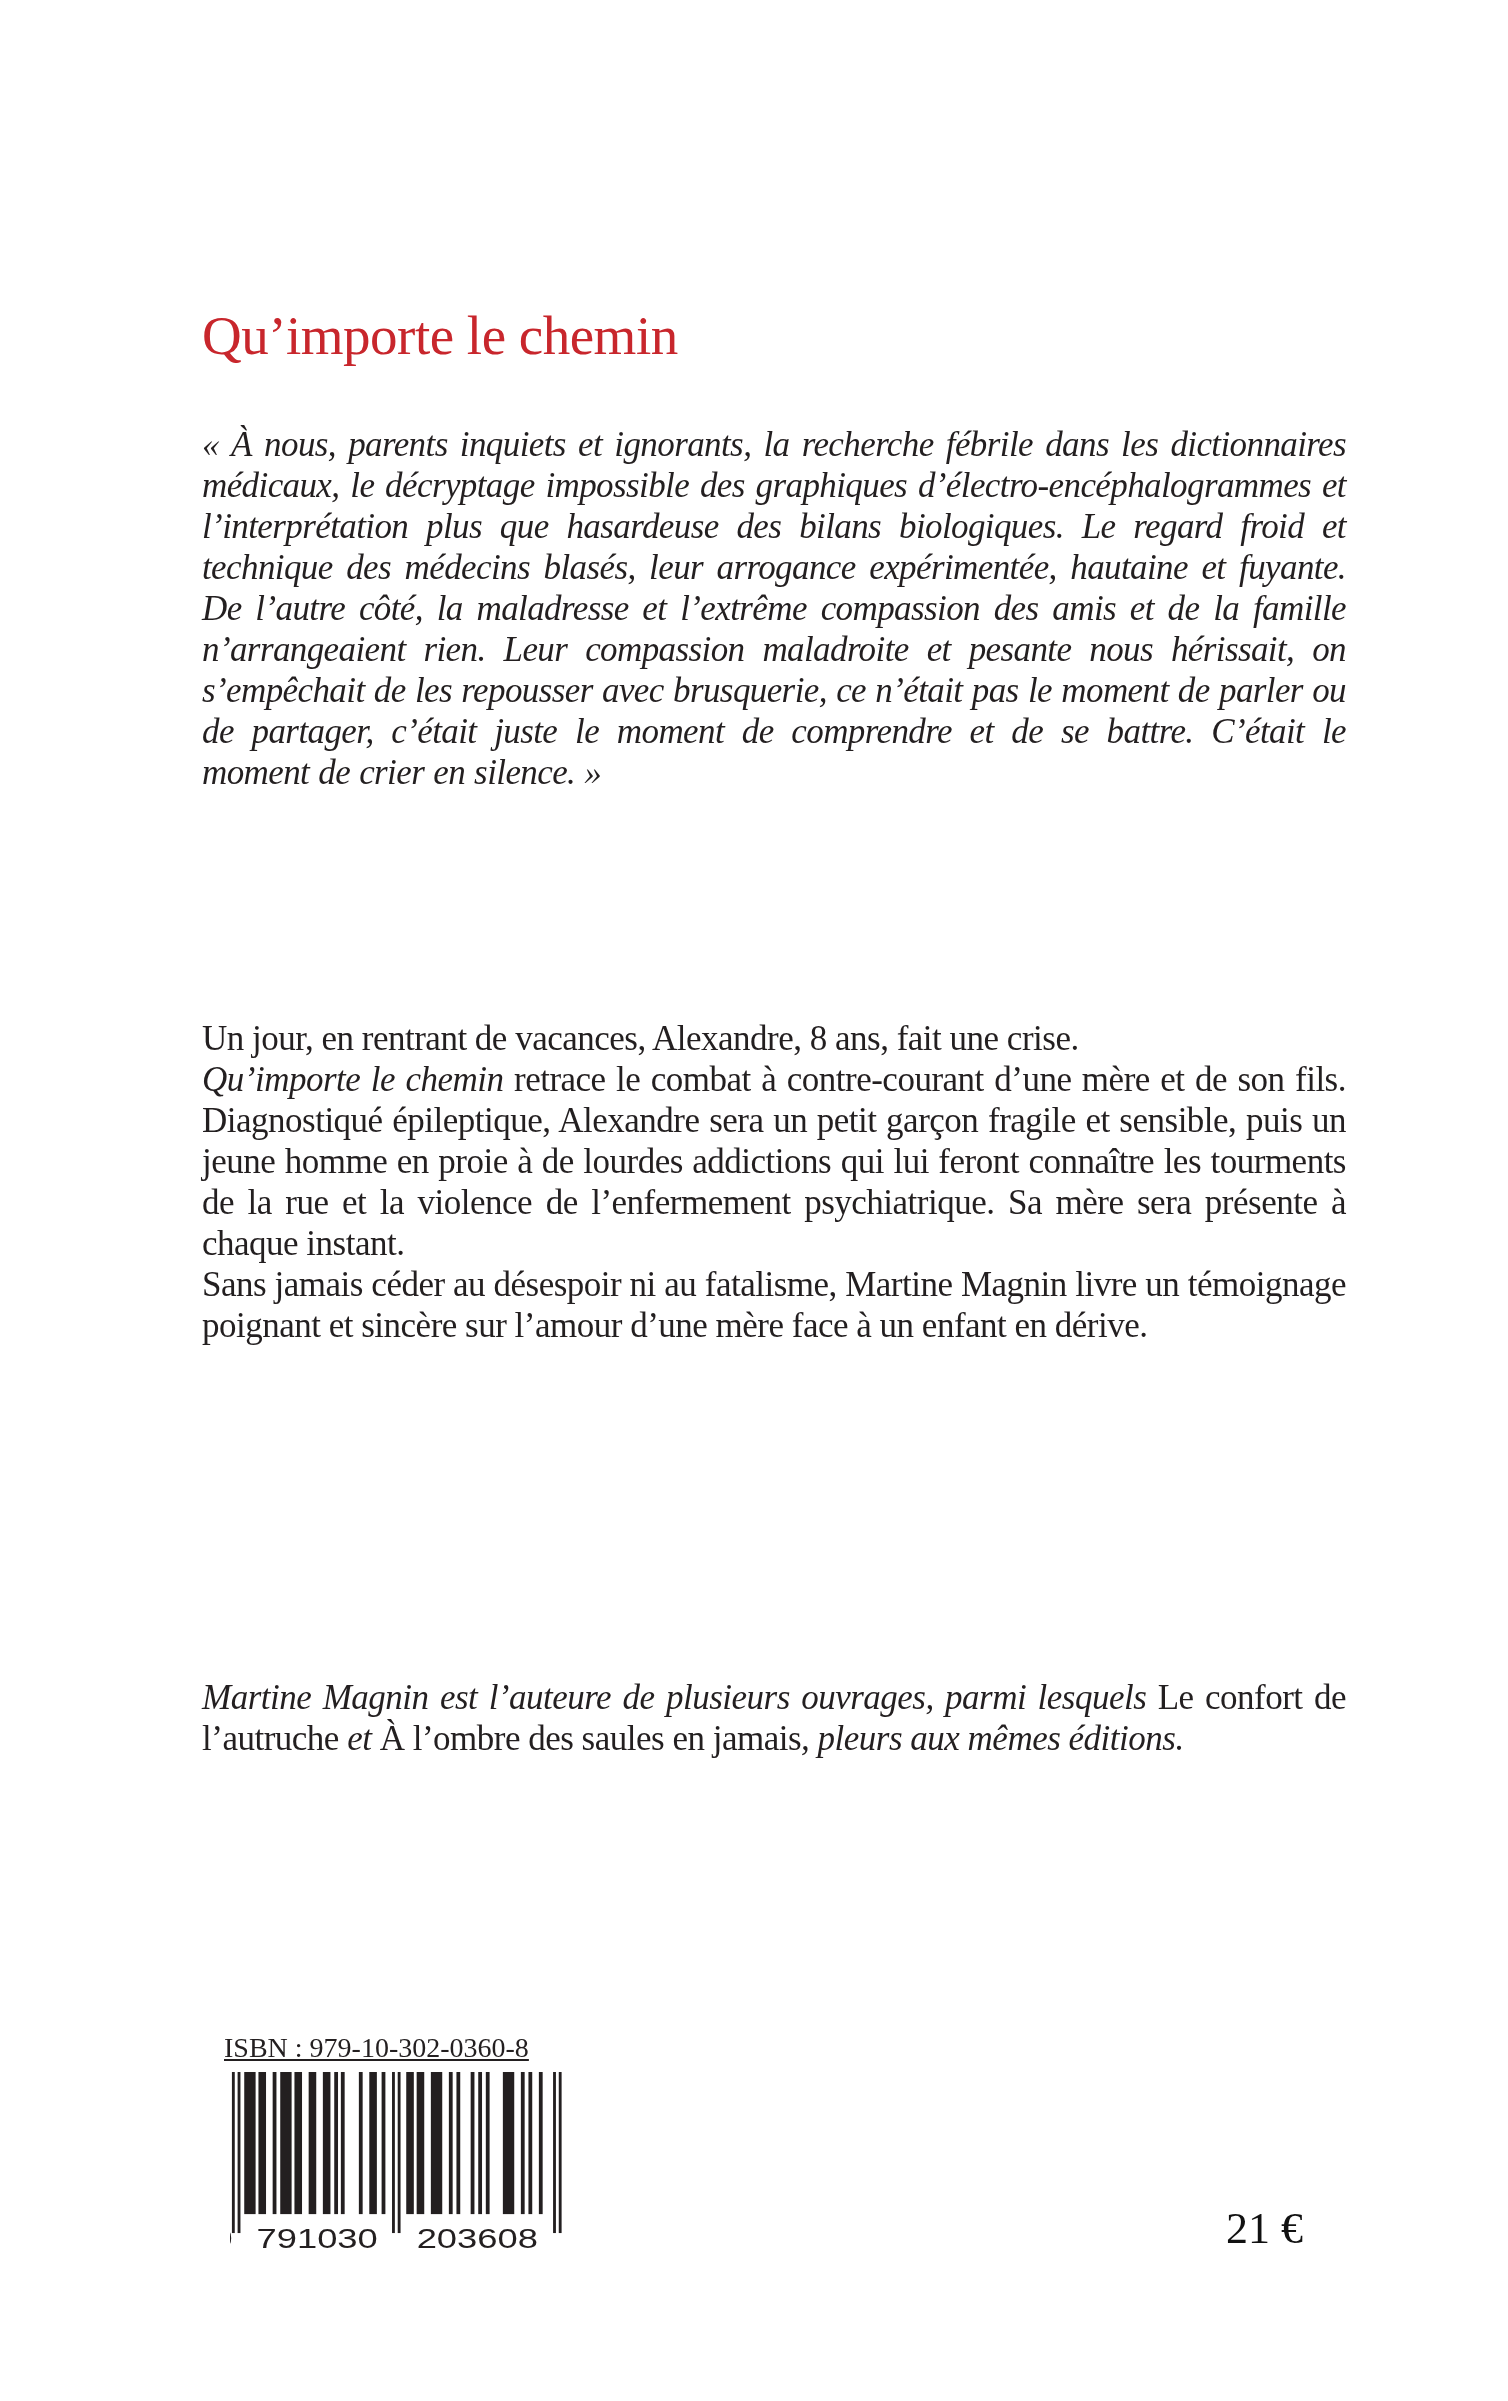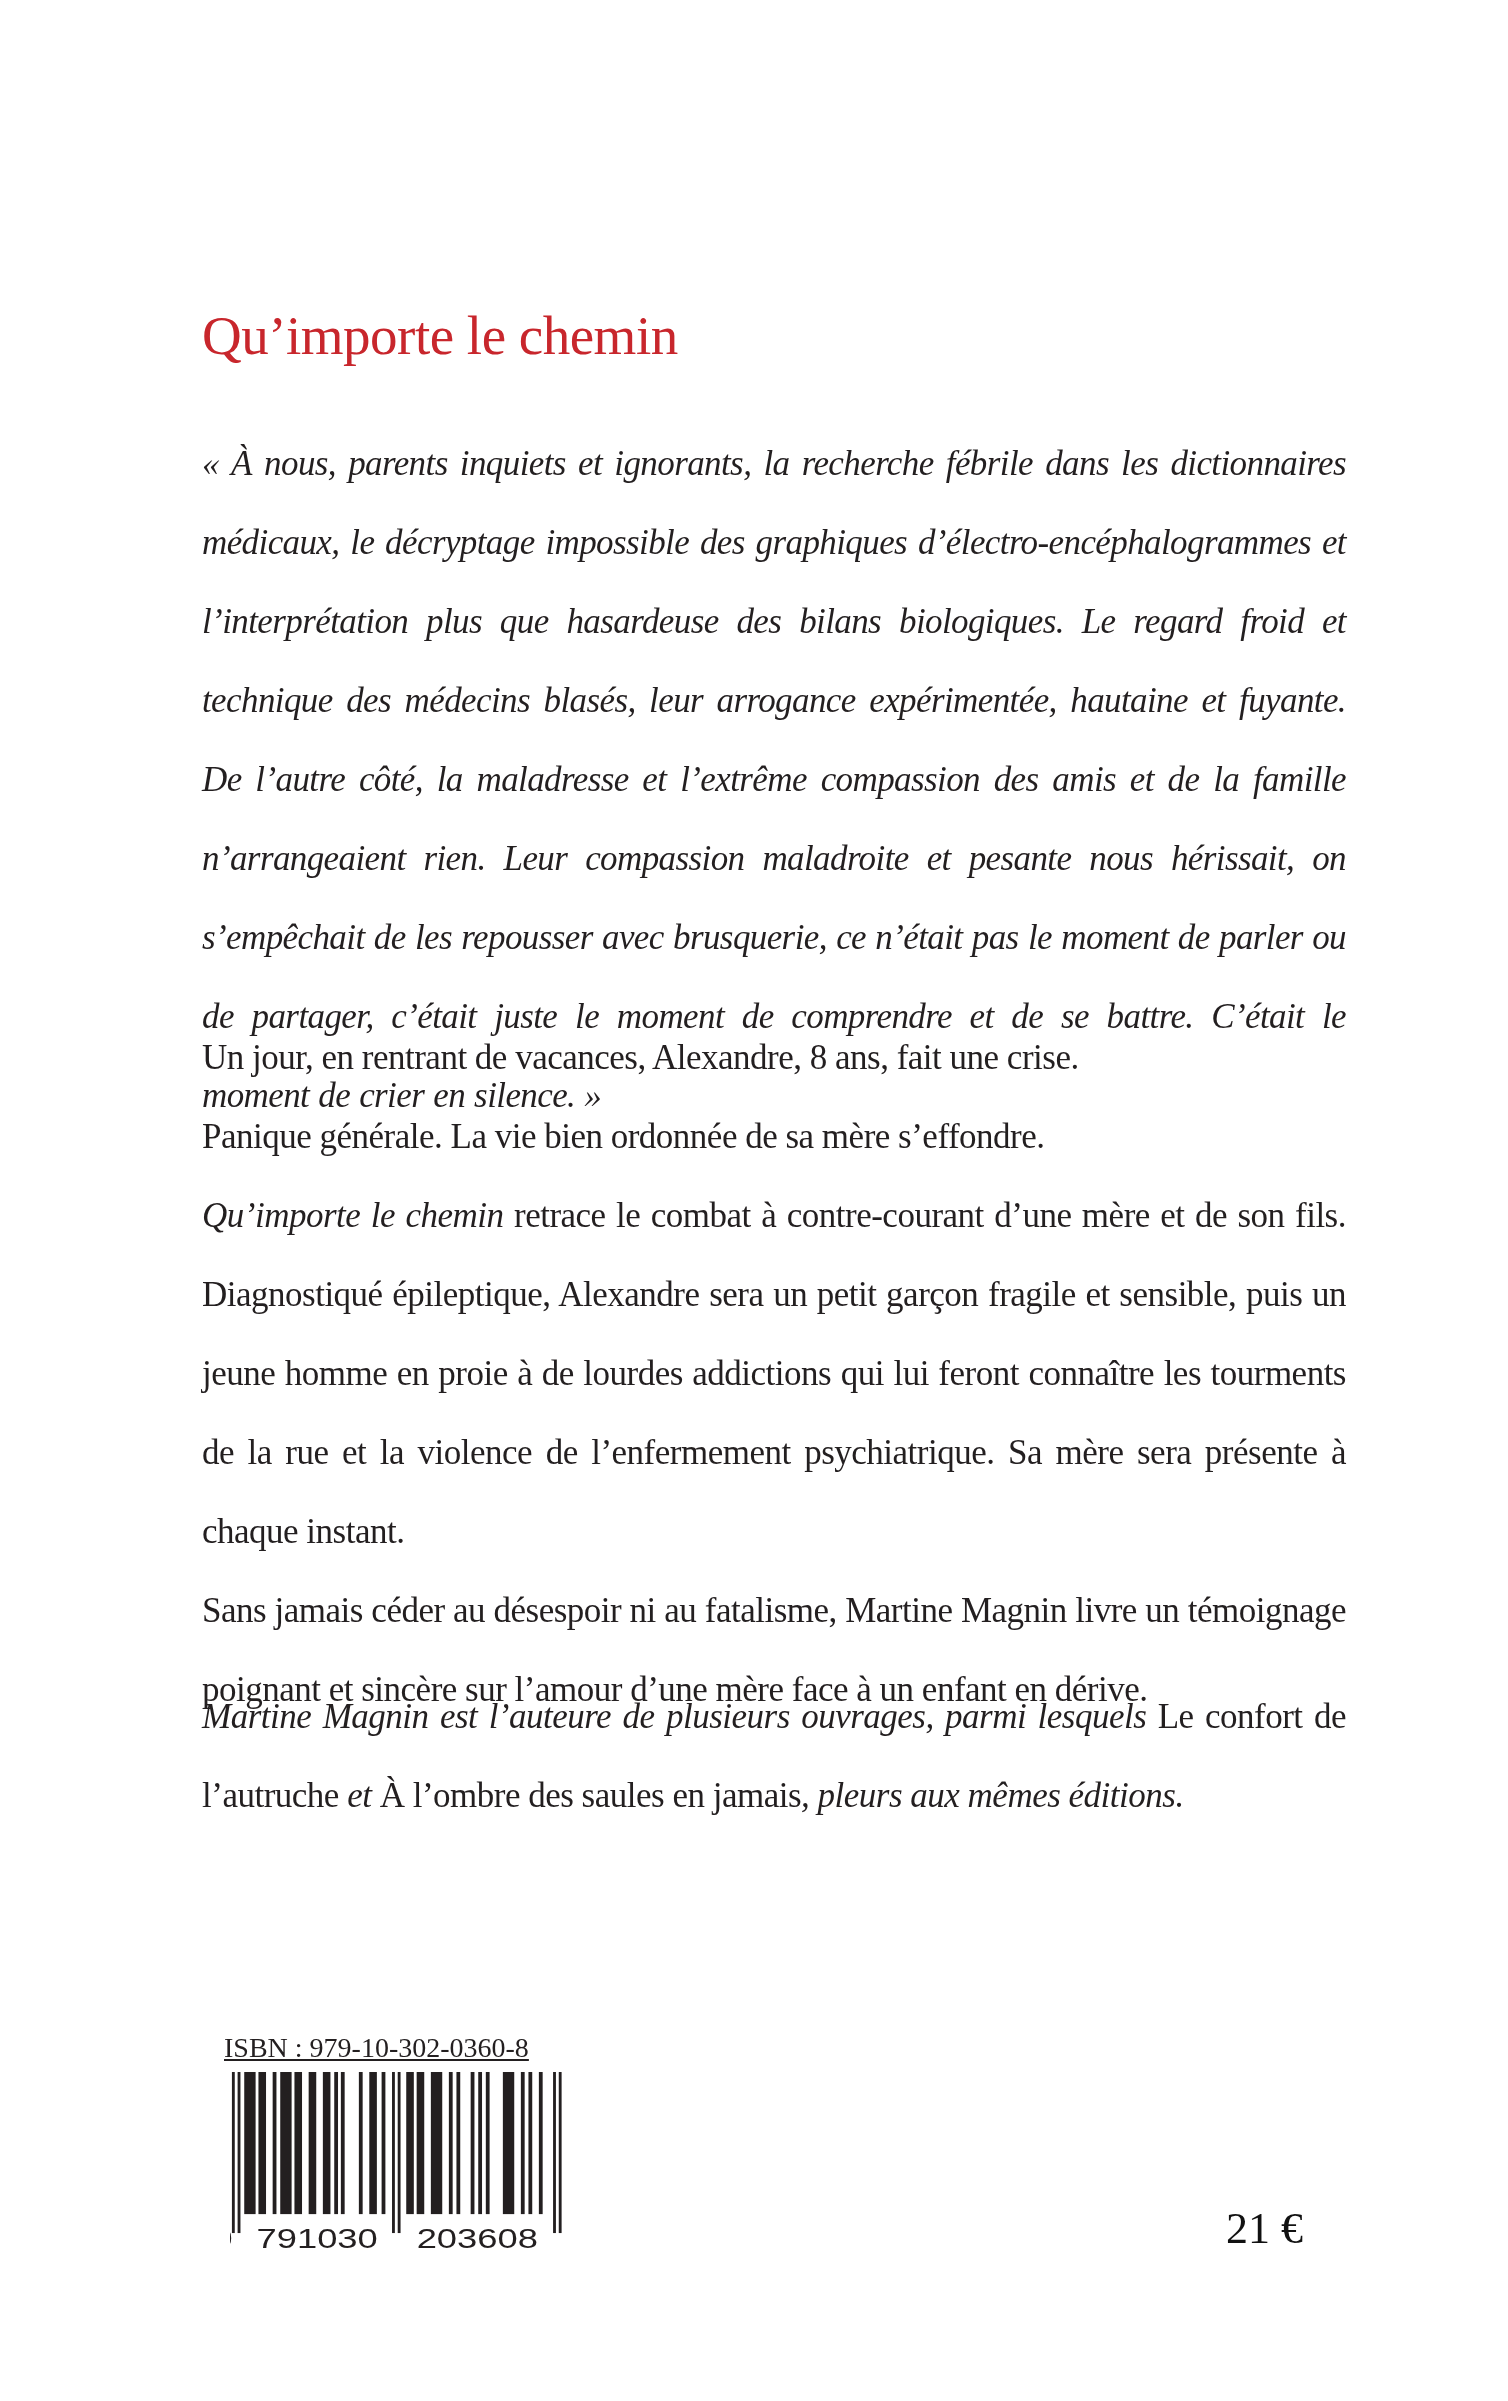--- a/index.html
+++ b/index.html
@@ -31,21 +31,21 @@
       font-weight: normal;
       line-height: 76px;
       color: #c8262c;
       letter-spacing: -0.5px;
     }
     .block {
       position: absolute;
       left: 202px;
       width: 1144px;
       font-size: 35px;
-      line-height: 79px;
+      line-height: 41px;
       text-align: justify;
       margin: 0;
     }
     .block p { margin: 0; }
     .quote {
       top: 380px;
       font-style: italic;
       letter-spacing: -0.6px;
       word-spacing: 0.9px;
     }
@@ -94,21 +94,20 @@
 <div class="page">
 
   <h1 class="title">Qu’importe le chemin</h1>
 
   <div class="block quote">
     <p>« À nous, parents inquiets et ignorants, la recherche fébrile dans les dictionnaires médicaux, le décryptage impossible des graphiques d’électro-encéphalogrammes et l’interprétation plus que hasardeuse des bilans biologiques. Le regard froid et technique des médecins blasés, leur arrogance expérimentée, hautaine et fuyante. De l’autre côté, la maladresse et l’extrême compassion des amis et de la famille n’arrangeaient rien. Leur compassion maladroite et pesante nous hérissait, on s’empêchait de les repousser avec brusquerie, ce n’était pas le moment de parler ou de partager, c’était juste le moment de comprendre et de se battre. C’était le moment de crier en silence. »</p>
   </div>
 
   <div class="block summary">
     <p>Un jour, en rentrant de vacances, Alexandre, 8 ans, fait une crise.</p>
-    <p>Panique générale. La vie bien ordonnée de sa mère s’effondre.</p>
     <p><span class="it">Qu’importe le chemin</span><span> retrace le combat à contre-courant d’une mère et de son fils. Diagnostiqué épileptique, Alexandre sera un petit garçon fragile et sensible, puis un jeune homme en proie à de lourdes addictions qui lui feront connaître les tourments de la rue et la violence de l’enfermement psychiatrique. Sa mère sera présente à chaque instant.</span></p>
     <p>Sans jamais céder au désespoir ni au fatalisme, Martine Magnin livre un témoignage poignant et sincère sur l’amour d’une mère face à un enfant en dérive.</p>
   </div>
 
   <div class="block about">
     <p><span class="it">Martine Magnin est l’auteure de plusieurs ouvrages, parmi lesquels </span><span class="rm">Le confort de l’autruche</span><span class="it"> et </span><span class="rm">À l’ombre des saules en jamais</span><span class="it">, pleurs aux mêmes éditions.</span></p>
   </div>
 
   <div class="isbn-label">ISBN : 979-10-302-0360-8</div>
 

